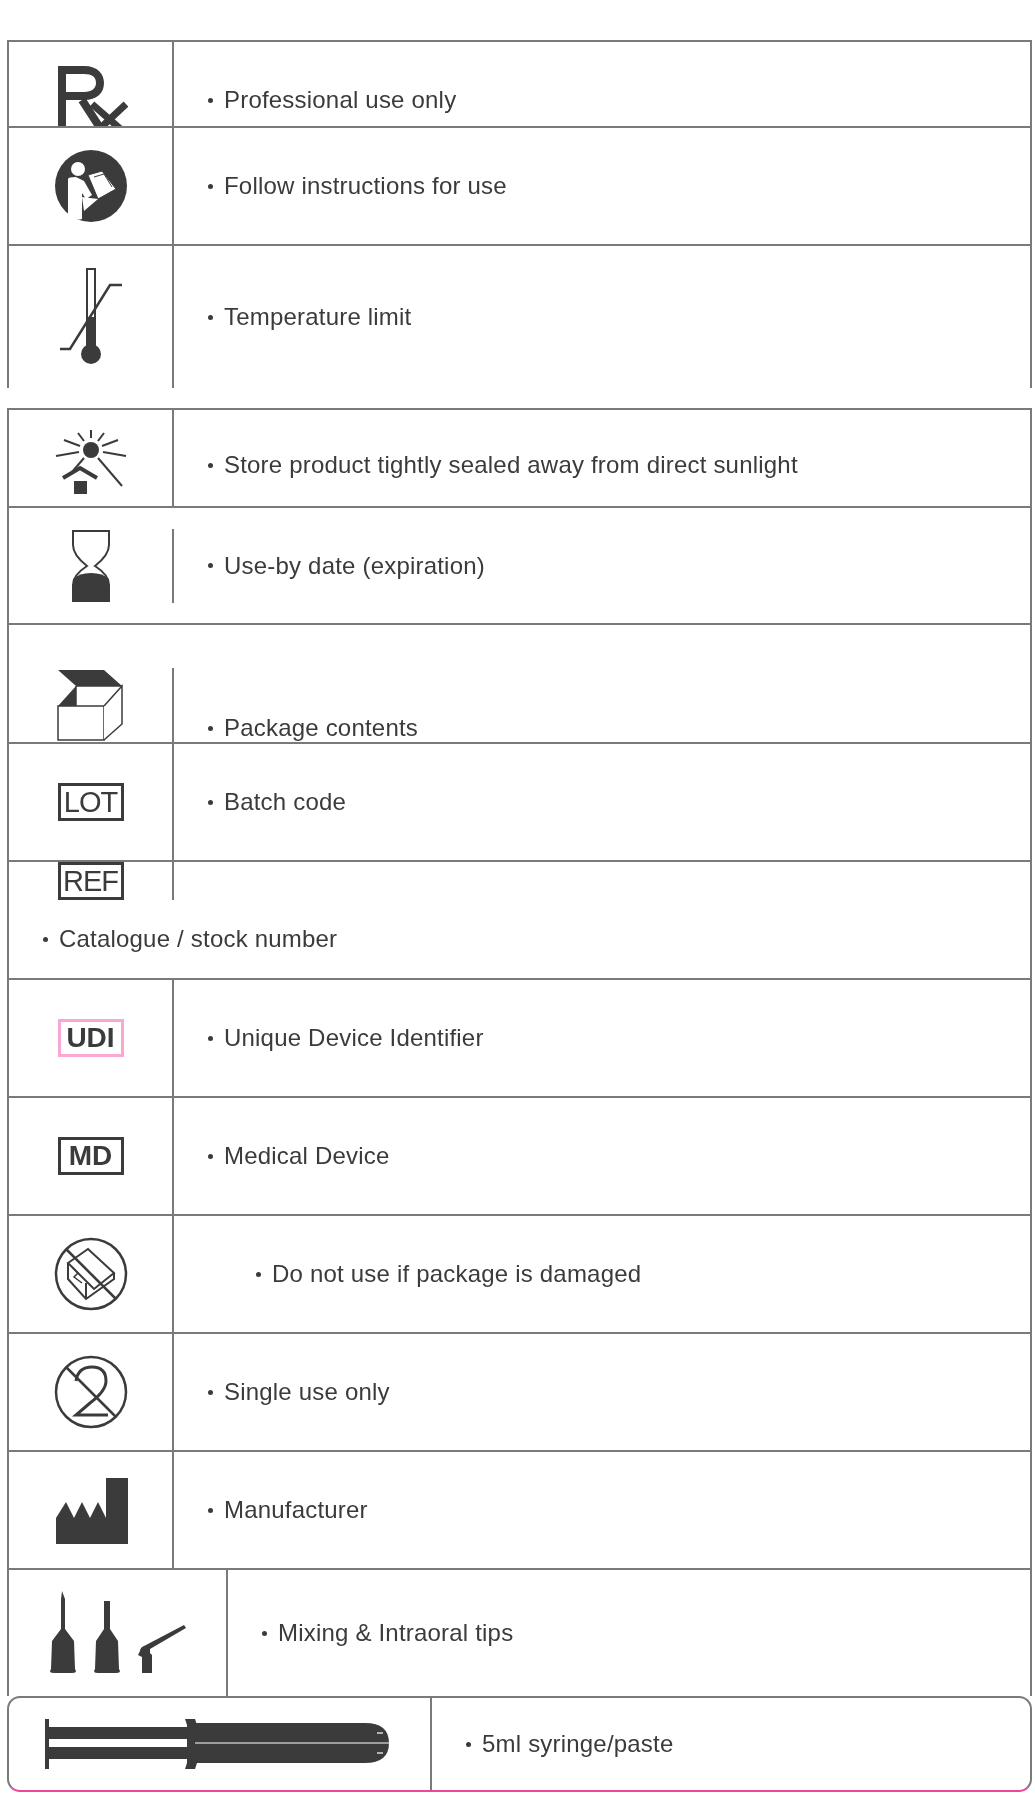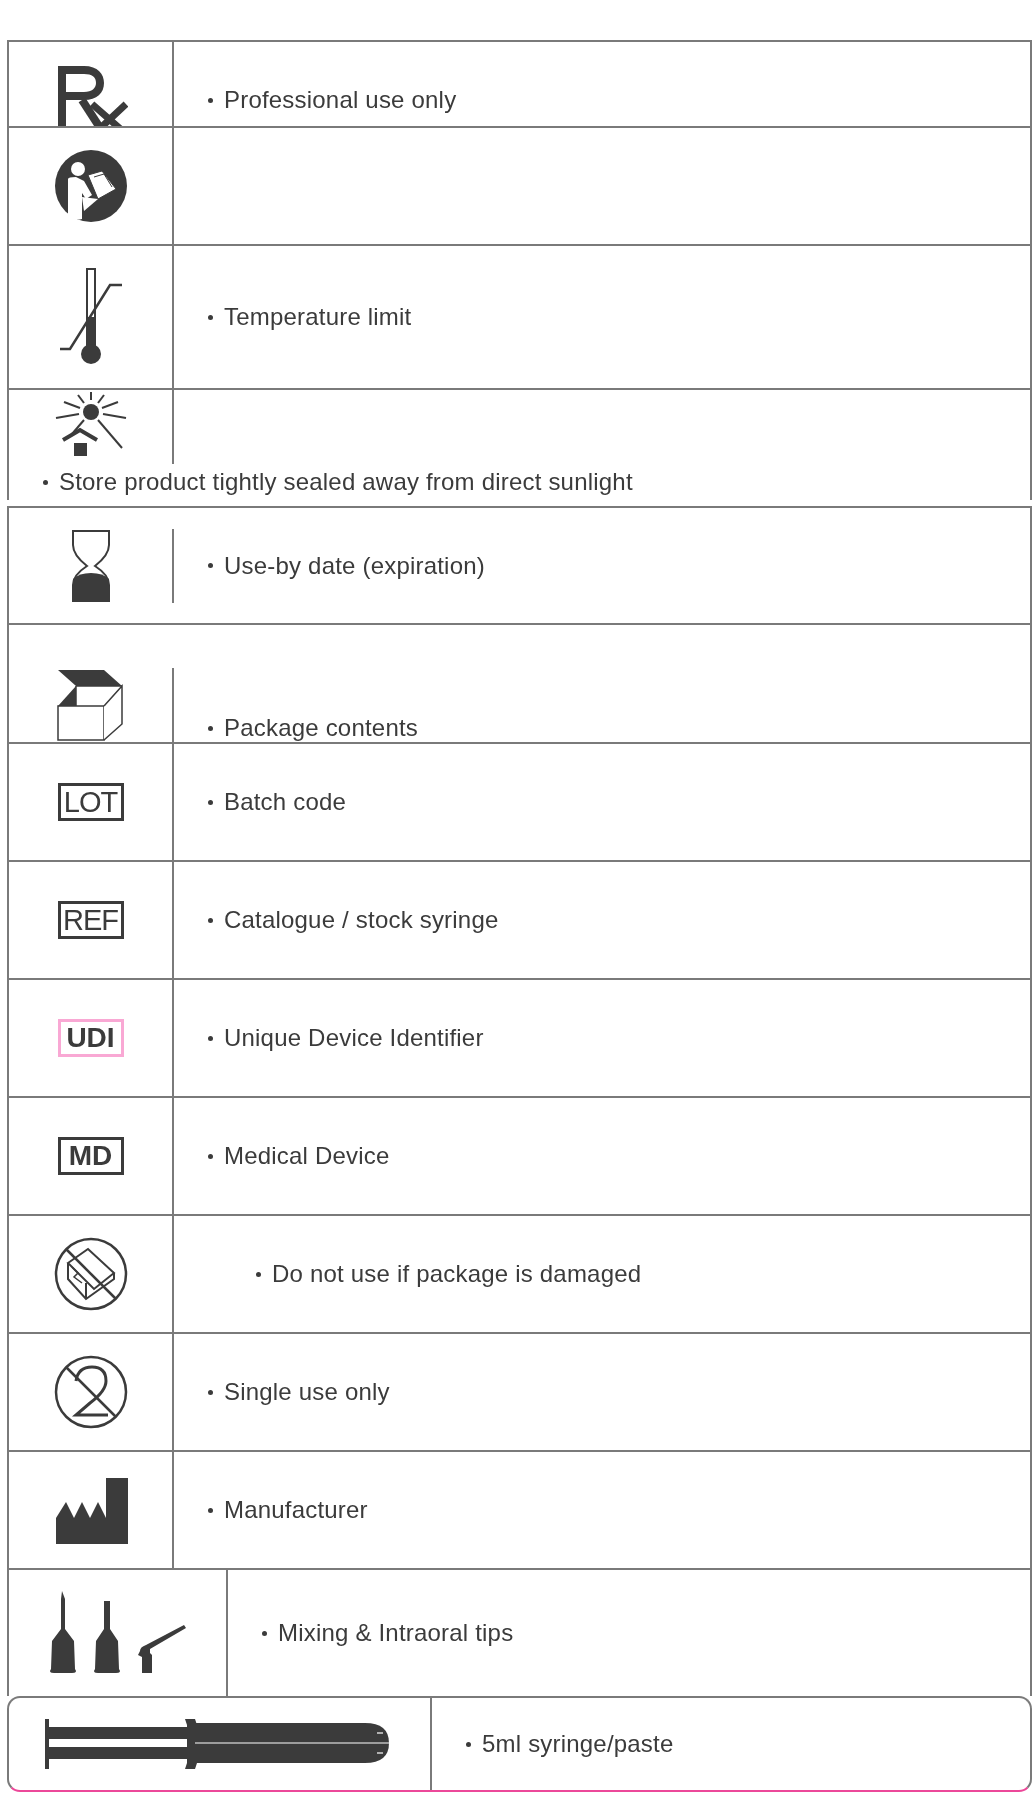--- a/index.html
+++ b/index.html
@@ -41,40 +41,44 @@
       <svg width="74" height="74" viewBox="0 0 74 74">
         <circle cx="37" cy="37" r="36" fill="#3b3b3b"></circle>
         <circle cx="24" cy="20" r="7" fill="#fff"></circle>
         <path d="M14 30 Q14 28 22 28 L30 32 L38 46 L32 50 L28 44 L28 70 Q20 72 14 66 Z" fill="#fff"></path>
         <path d="M34 26 L48 22 L62 40 L44 50 Z" fill="#fff" stroke="#3b3b3b" stroke-width="1"></path>
         <path d="M40 28 L50 25 L58 38" stroke="#3b3b3b" stroke-width="1" fill="none"></path>
         <path d="M28 48 L44 50 L30 62 Z" fill="#fff"></path>
       </svg>
     </span>
   </div>
+  <div class="text-cell">
+    <span class="bullet"></span>
+    <span>Follow instructions for use</span>
+  </div>
 </div>
 
 <div class="row" style="top:244px;height:144px;">
   <div class="icon-cell" style="width:165px;">
     <span>
       <svg width="66" height="100" viewBox="0 0 66 100">
         <rect x="29" y="2" width="8" height="80" fill="#fff" stroke="#3b3b3b" stroke-width="2"></rect>
         <rect x="29" y="50" width="8" height="34" fill="#3b3b3b"></rect>
         <circle cx="33" cy="87" r="10" fill="#3b3b3b"></circle>
         <path d="M2 82 H12 L52 18 H64" stroke="#3b3b3b" stroke-width="2.5" fill="none"></path>
       </svg>
     </span>
   </div>
   <div class="text-cell">
     <span class="bullet"></span>
     <span>Temperature limit</span>
   </div>
 </div>
 
-<div class="row" style="top:388px;height:112px;flex-direction:column;">
+<div class="row" style="top:408px;height:112px;">
   <div class="icon-cell" style="width:165px;">
     <span>
       <svg width="74" height="74" viewBox="0 0 74 74">
         <circle cx="37" cy="22" r="8" fill="#3b3b3b"></circle>
         <g stroke="#3b3b3b" stroke-width="2">
           <line x1="37" y1="2" x2="37" y2="10"></line>
           <line x1="24" y1="5" x2="30" y2="13"></line>
           <line x1="50" y1="5" x2="44" y2="13"></line>
           <line x1="10" y1="12" x2="26" y2="18"></line>
           <line x1="64" y1="12" x2="48" y2="18"></line>
@@ -131,27 +135,27 @@
 <div class="row" style="top:742px;height:118px;">
   <div class="icon-cell" style="width:165px;">
     <span style="display:flex;align-items:center;justify-content:center;width:66px;height:38px;border:3px solid #3b3b3b;box-sizing:border-box;font-size:29px;color:#3b3b3b;letter-spacing:-1px;">LOT</span>
   </div>
   <div class="text-cell">
     <span class="bullet"></span>
     <span>Batch code</span>
   </div>
 </div>
 
-<div class="row" style="top:860px;height:118px;">
+<div class="row" style="top:860px;height:118px;flex-direction:column;">
   <div class="icon-cell" style="width:165px;">
     <span style="display:flex;align-items:center;justify-content:center;width:66px;height:38px;border:3px solid #3b3b3b;box-sizing:border-box;font-size:29px;color:#3b3b3b;letter-spacing:-1px;">REF</span>
   </div>
   <div class="text-cell">
     <span class="bullet"></span>
-    <span>Catalogue / stock syringe</span>
+    <span>Catalogue / stock number</span>
   </div>
 </div>
 
 <div class="row" style="top:978px;height:118px;">
   <div class="icon-cell" style="width:165px;">
     <span style="display:flex;align-items:center;justify-content:center;width:66px;height:38px;border:3px solid #f9a8d4;box-sizing:border-box;font-size:28px;font-weight:bold;color:#3b3b3b;">UDI</span>
   </div>
   <div class="text-cell">
     <span class="bullet"></span>
     <span>Unique Device Identifier</span>

